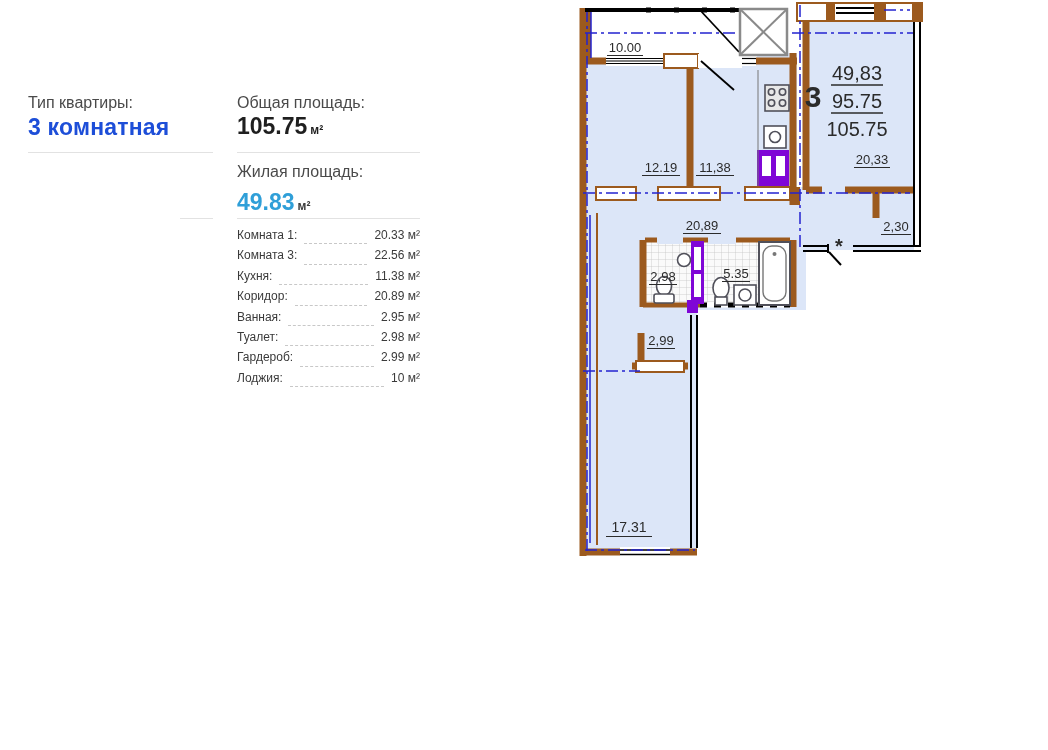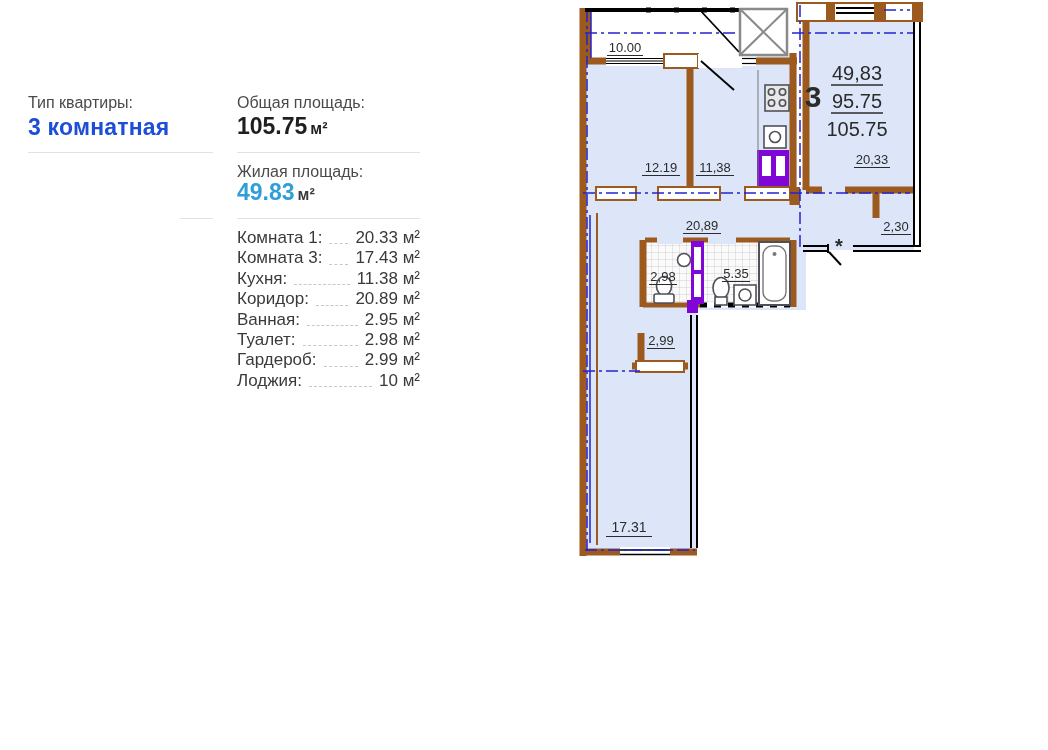--- a/index.html
+++ b/index.html
@@ -2,59 +2,59 @@
 <html><head>
 <meta charset="utf-8">
 <style>
   html,body { margin:0; padding:0; background:#fff; }
   .page { position:relative; width:1048px; height:750px; background:#ffffff;
           font-family:"Liberation Sans",sans-serif; overflow:hidden; }
   .abs { position:absolute; }
   .fieldlbl { font-size:16px; color:#4a4a4a; }
   .typeval { font-size:23px; font-weight:bold; color:#1d4ed8; letter-spacing:.2px; }
   .bignum  { font-size:23px; font-weight:bold; color:#1f1f1f; }
-  .bignum .unit { font-size:16px; font-weight:bold; margin-left:3px; }
+  .bignum .unit { font-size:12px; font-weight:bold; margin-left:3px; }
   .bignum.blue { color:#2f9fd8; }
   .bignum.blue .unit { color:#3a3a3a; }
   .divline { border-top:1px solid #e2e2e2; height:0; }
   .rooms { width:183px; }
-  .row { display:flex; align-items:baseline; height:20.4px; font-size:17px; color:#3a3a3a; }
+  .row { display:flex; align-items:baseline; height:20.4px; font-size:12px; color:#3a3a3a; }
   .row .rl { white-space:nowrap; }
   .row .leader { flex:1 1 auto; border-bottom:1px dashed #c8c8c8; margin:0 7px; align-self:flex-end; position:relative; top:-4px; }
   .row .rv { white-space:nowrap; }
   svg text { font-family:"Liberation Sans",sans-serif; fill:#2b2b2b; }
 </style>
 </head>
 <body>
 
 <div class="page">
 
   <div class="abs fieldlbl" style="left:28px; top:94px;">Тип квартиры:</div>
   <div class="abs typeval" style="left:28px; top:114px;">3 комнатная</div>
   <div class="abs divline" style="left:28px; top:152px; width:185px;"></div>
   <div class="abs divline" style="left:180px; top:218px; width:33px;"></div>
 
   <div class="abs fieldlbl" style="left:237px; top:94px;">Общая площадь:</div>
   <div class="abs bignum" style="left:237px; top:113px;"><span>105.75</span><span class="unit">м²</span></div>
   <div class="abs divline" style="left:237px; top:152px; width:183px;"></div>
 
   <div class="abs fieldlbl" style="left:237px; top:163px;">Жилая площадь:</div>
-  <div class="abs bignum blue" style="left:237px; top:179px;"><span>49.83</span><span class="unit">м²</span></div>
+  <div class="abs bignum blue" style="left:237px; top:189px;"><span>49.83</span><span class="unit">м²</span></div>
   <div class="abs divline" style="left:237px; top:218px; width:183px;"></div>
 
   <div class="abs rooms" id="rooms-list" style="left:237px; top:228px;">
       <div class="row">
         <span class="rl">Комната 1:</span>
         <span class="leader"></span>
         <span class="rv">20.33 м²</span>
       </div>
       <div class="row">
         <span class="rl">Комната 3:</span>
         <span class="leader"></span>
-        <span class="rv">17.43 м²</span>
+        <span class="rv">22.56 м²</span>
       </div>
       <div class="row">
         <span class="rl">Кухня:</span>
         <span class="leader"></span>
         <span class="rv">11.38 м²</span>
       </div>
       <div class="row">
         <span class="rl">Коридор:</span>
         <span class="leader"></span>
         <span class="rv">20.89 м²</span>

